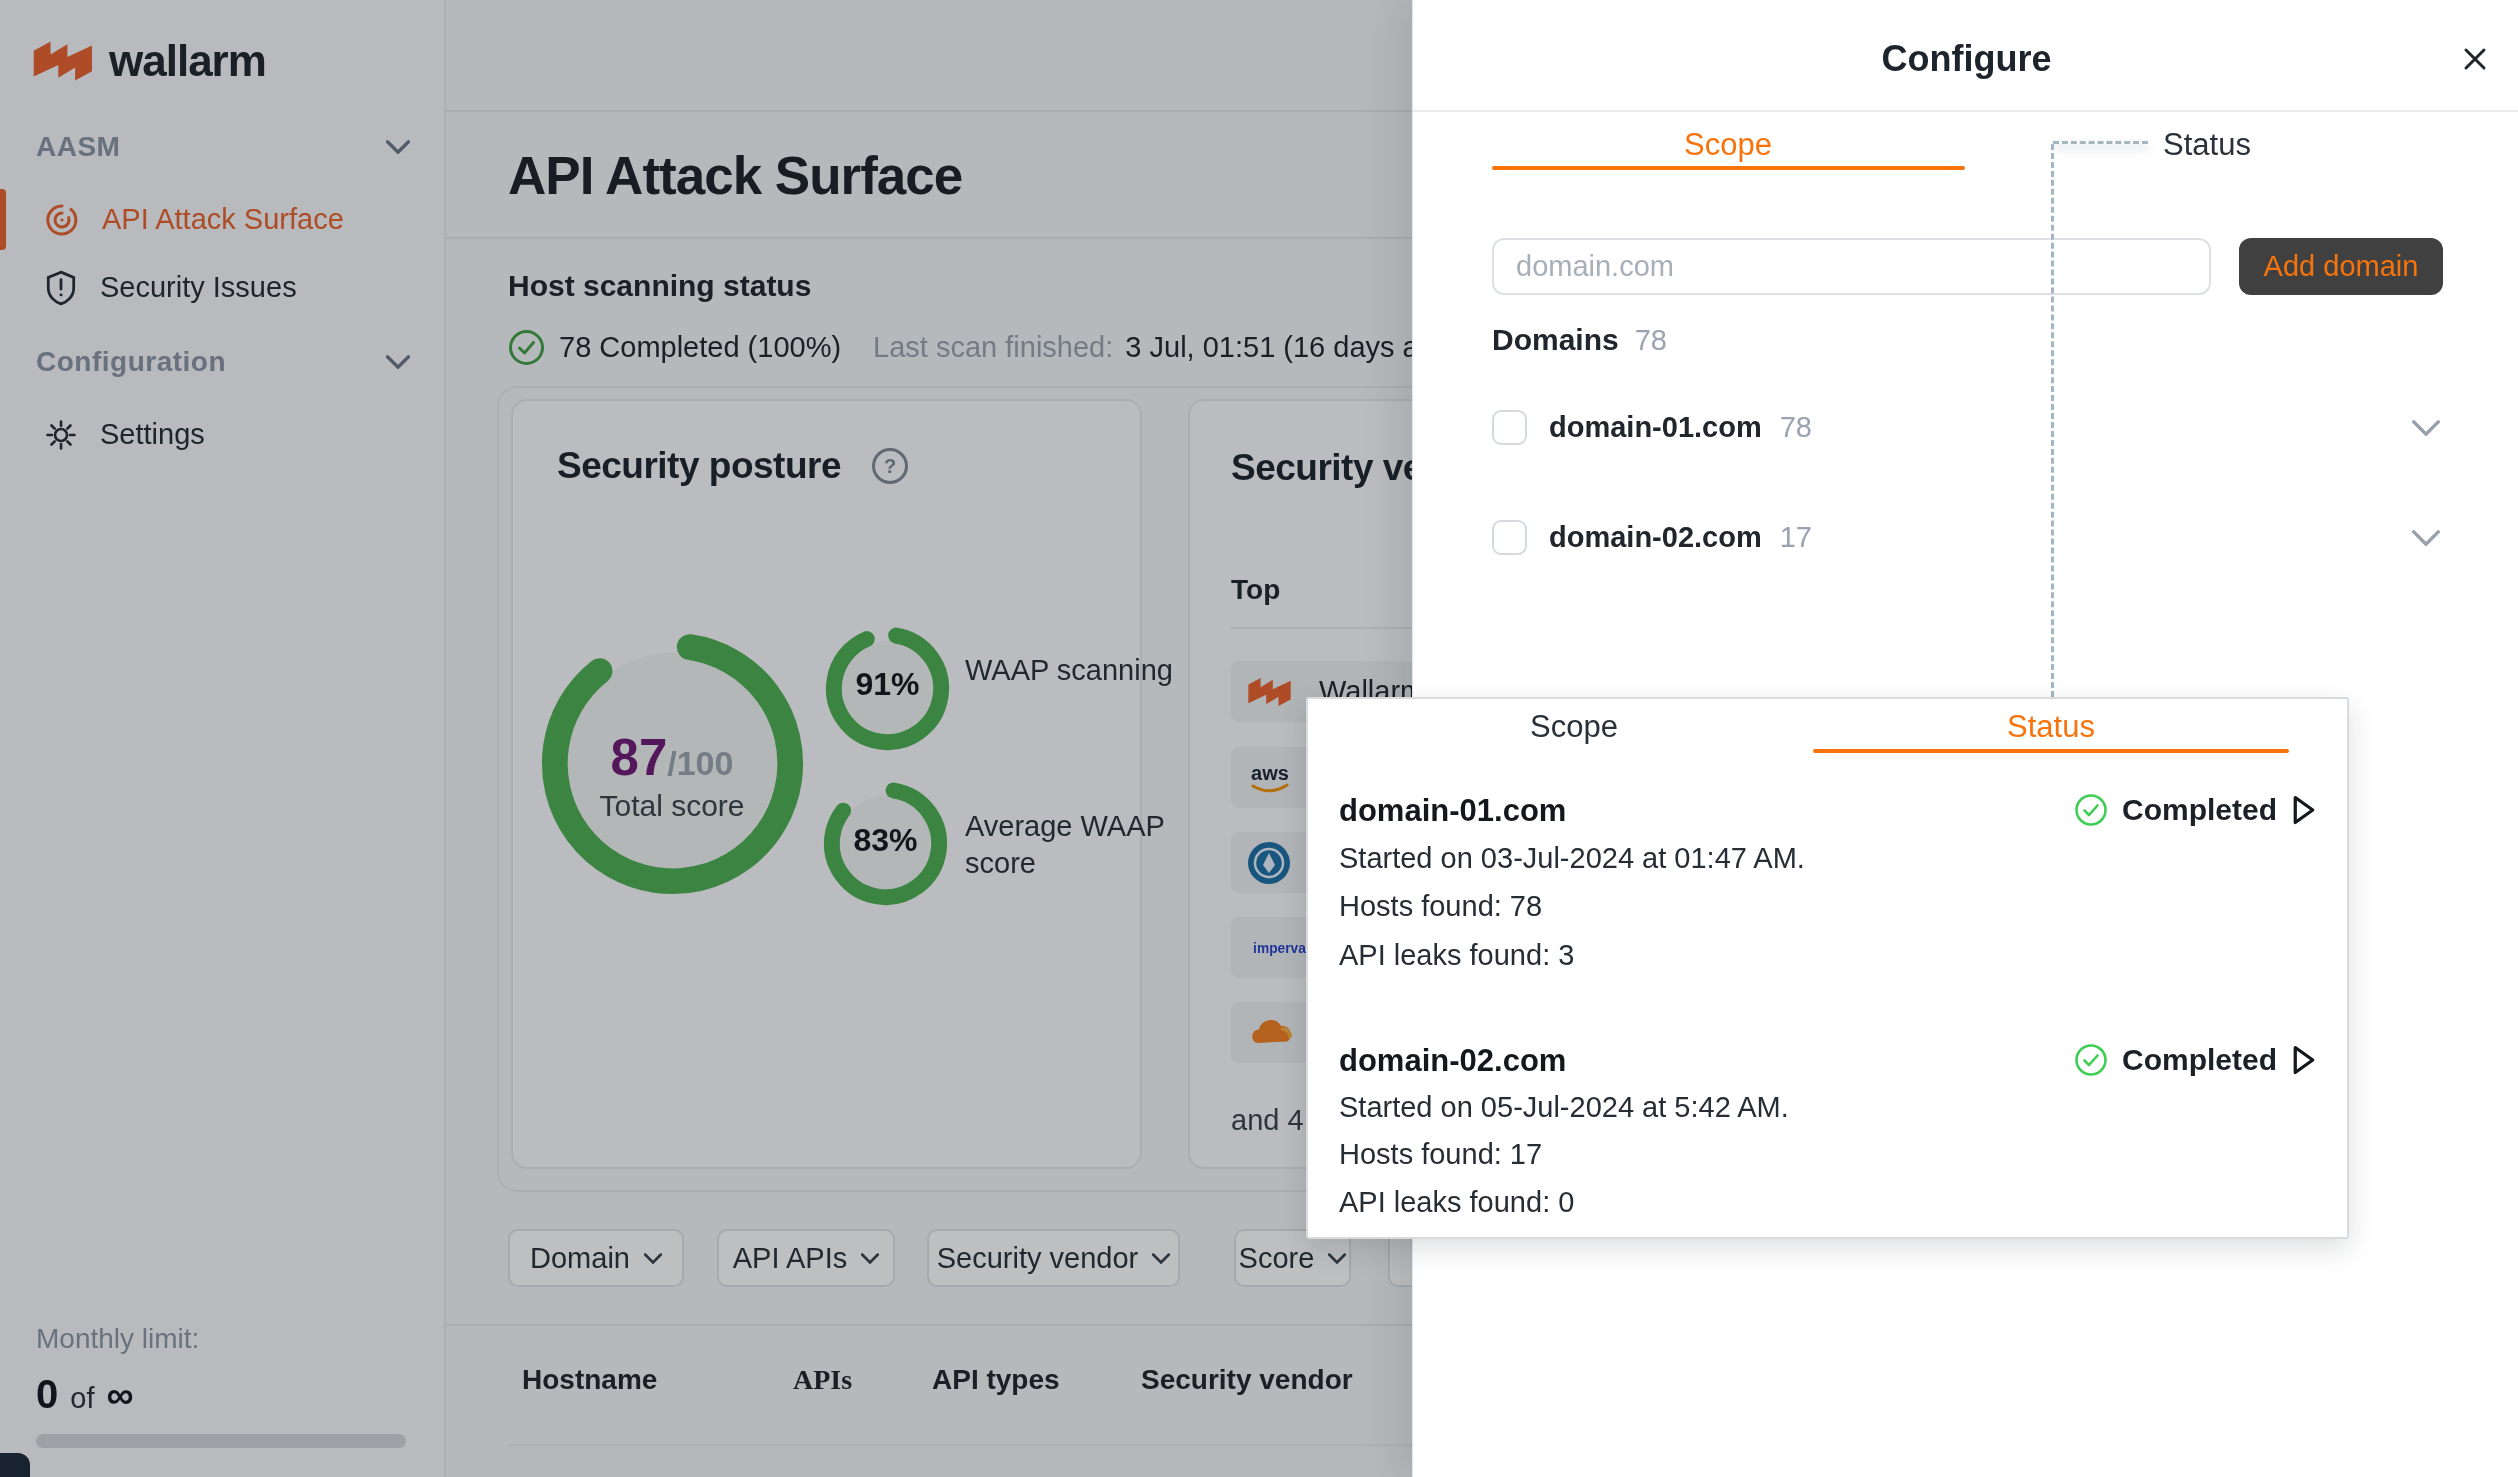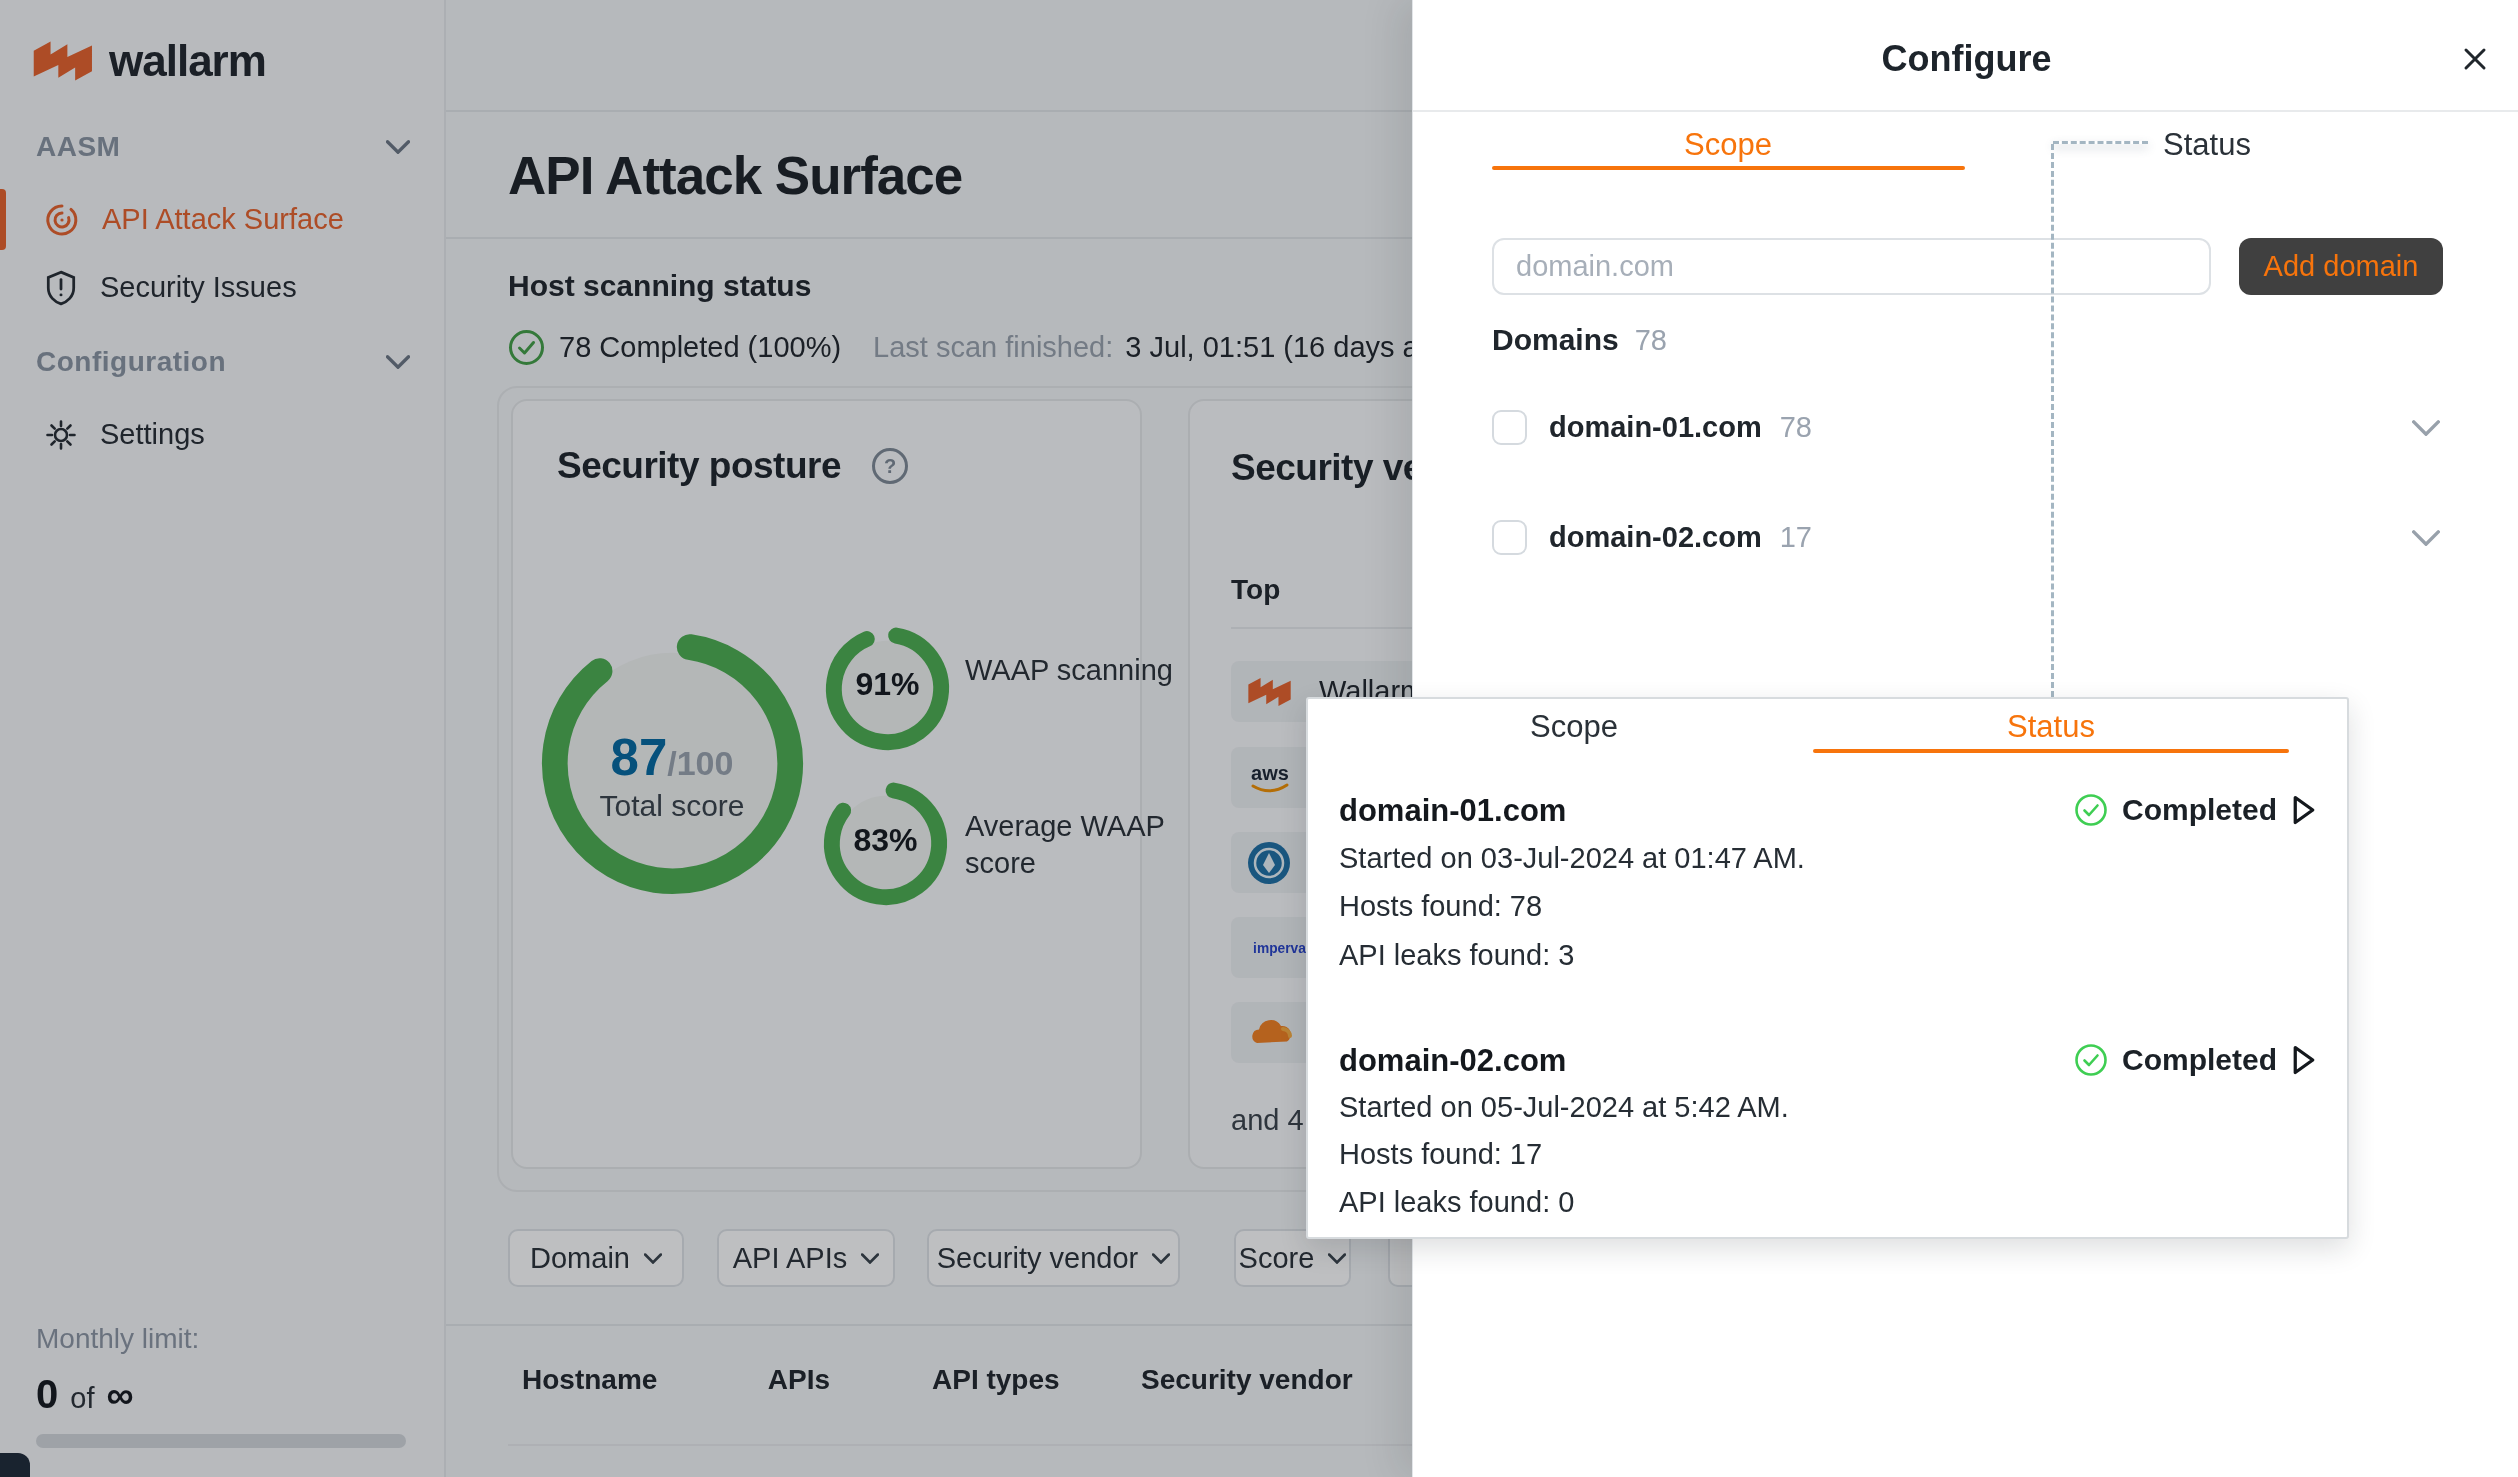--- a/index.html
+++ b/index.html
@@ -35,21 +35,21 @@
   .scan-row{left:508px;top:329px;display:flex;align-items:center;font-size:29px;}
   .scan-completed{margin-left:14px;color:#20262C;}
   .scan-label{margin-left:32px;color:#99A2AD;}
   .scan-value{margin-left:12px;color:#20262C;white-space:nowrap;}
   .group-rect{left:497px;top:386px;width:1901px;height:806px;border:2px solid #E6E9EB;border-radius:20px;}
   .card{border:2px solid #E5E8EA;border-radius:16px;background:#FAFBFC;}
   .card-posture{left:511px;top:399px;width:631px;height:770px;}
   .card-vendors{left:1188px;top:399px;width:1089px;height:770px;}
   .card-title{font-size:37px;font-weight:bold;color:#1E242B;letter-spacing:-0.5px;}
   .gauge-center{position:absolute;text-align:center;}
-  .g-num{font-size:51px;font-weight:bold;color:#0369a1;}
+  .g-num{font-size:51px;font-weight:bold;color:#701a75;}
   .g-den{font-size:34px;font-weight:bold;color:#9AA3AF;}
   .g-sub{font-size:30px;color:#39424B;margin-top:2px;}
   .g-pct{font-size:32px;font-weight:bold;color:#14181D;}
   .g-label{position:absolute;font-size:29px;color:#2A3138;line-height:37px;}
   .top-label{left:41px;top:173px;font-size:28px;font-weight:bold;color:#20262C;}
   .vend-divider{left:41px;top:226px;width:990px;height:2px;background:#E8EBED;}
   .vend-bar{left:41px;height:61px;background:#EEF1F3;border-radius:8px;display:flex;align-items:center;gap:26px;padding-left:16px;}
   .vend-name{font-size:29px;color:#20262C;white-space:nowrap;}
   .vend-footer{left:41px;top:703px;font-size:29px;color:#3A424A;white-space:nowrap;}
   .filter-btn{top:1229px;height:58px;border:2px solid #DEE2E6;border-radius:10px;background:#FFFFFF;
@@ -300,21 +300,21 @@
     <svg width="18" height="11" viewBox="0 0 16 9">
         <polyline points="1,1 8,8 15,1" fill="none" stroke="#39424B" stroke-width="2.4" stroke-linecap="round"></polyline>
       </svg>
   </div>
   <div class="abs filter-btn" style="left:1388px;width:198px;">
     <span></span>
   </div>
 
   <div class="abs divider" style="left:446px;top:1324px;width:2073px;"></div>
   <div class="abs th" style="left:522px;">Hostname</div>
-  <div class="abs th" style="left:731px;width:99px;text-align:right;">APIs</div>
+  <div class="abs th" style="left:773px;width:99px;text-align:center;font-family:Liberation Serif, serif;">APIs</div>
   <div class="abs th" style="left:932px;">API types</div>
   <div class="abs th" style="left:1141px;">Security vendor</div>
   <div class="abs" style="left:508px;top:1444px;width:1894px;height:2px;background:#E9EBED;"></div>
 
   <div class="abs backdrop"></div>
 
   <div class="abs drawer">
     <div class="abs drawer-title">Configure</div>
     <div class="abs icon" style="left:1045px;top:42px;cursor:pointer;">
       <svg width="34" height="34" viewBox="0 0 34 34">

